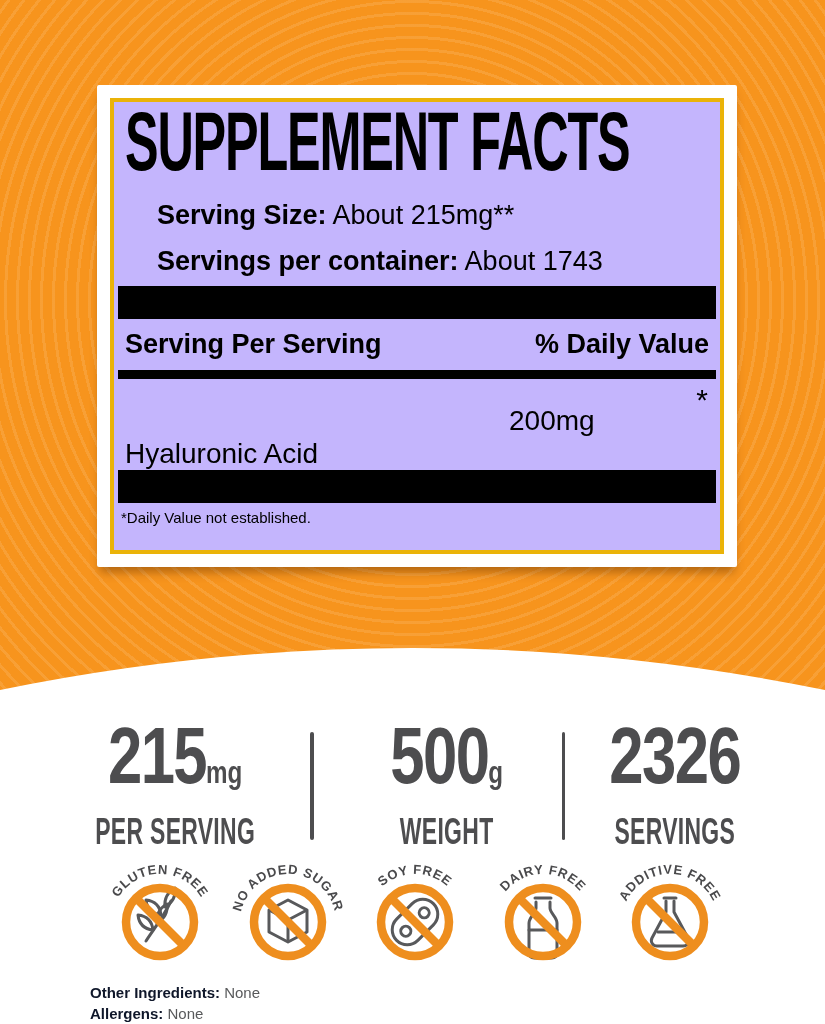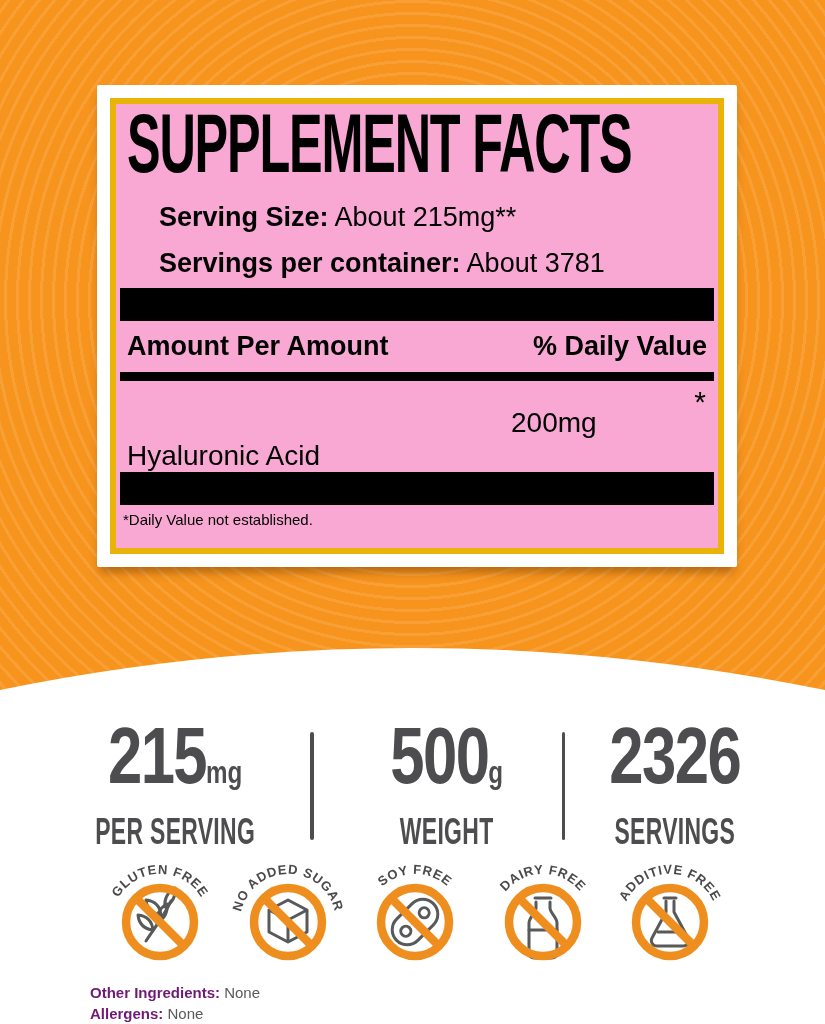--- a/index.html
+++ b/index.html
@@ -17,21 +17,21 @@
       rgba(255,255,255,0.11) 9px, rgba(255,255,255,0.11) 12px);
   }
 
   
   .facts-card {
     position:absolute; left:97px; top:85px; width:640px; height:482px;
     background:#fff; border-radius:2px;
     box-shadow:0 8px 9px -3px rgba(90,45,0,0.45);
   }
   .facts-border {
-    position:absolute; inset:13px; border:6px solid #eab308; background:#f9a8d4;
+    position:absolute; inset:13px; border:4px solid #eab308; background:#c4b5fd;
   }
   .facts-border > * { position:absolute; color:#000; }
   .facts-title {
     left:11px; top:8px; line-height:62px; font-size:84px; font-weight:bold;
     letter-spacing:-2px; white-space:nowrap;
     transform:scaleX(0.60); transform-origin:0 0;
   }
   .fact-line { left:11px; font-size:27px; line-height:34px; white-space:nowrap; }
   .fact-line .lbl { font-weight:bold;margin-left:32px; }
   .line-serving  { top:96px; }
@@ -75,47 +75,47 @@
   
   .badges {
     position:absolute; top:838px; left:100px; width:630px;
     display:flex; justify-content:space-between;
   }
   .badge { width:120px; height:124px; }
   .badge svg { display:block; }
 
   
   .footer { position:absolute; left:90px; top:982px; font-size:15px; line-height:21px; color:#58595B; }
-  .footer .lbl { font-weight:bold; color:#701a75; }
+  .footer .lbl { font-weight:bold; color:#0f172a; }
 </style>
 </head>
 <body>
 
 <div class="stage">
   <div class="rings"></div>
 
   <div class="facts-card">
     <div class="facts-border">
       <div class="facts-title">SUPPLEMENT FACTS</div>
 
       <div class="fact-line line-serving">
         <span class="lbl">Serving Size:</span>
         <span>About 215mg**</span>
       </div>
 
       <div class="fact-line line-container">
         <span class="lbl">Servings per container:</span>
-        <span>About 3781</span>
+        <span>About 1743</span>
       </div>
 
       <div class="bar-thick bar1"></div>
 
       <div class="col-headers">
         <span class="dv">% Daily Value</span>
-        <span>Amount Per Amount</span>
+        <span>Serving Per Serving</span>
       </div>
 
       <div class="bar-thin"></div>
 
       <div class="ingredient">
         <span>Hyaluronic Acid</span><br>
         &nbsp;
       </div>
       <div class="ingredient-amount">200mg</div>
       <div class="ingredient-dv">*</div>

